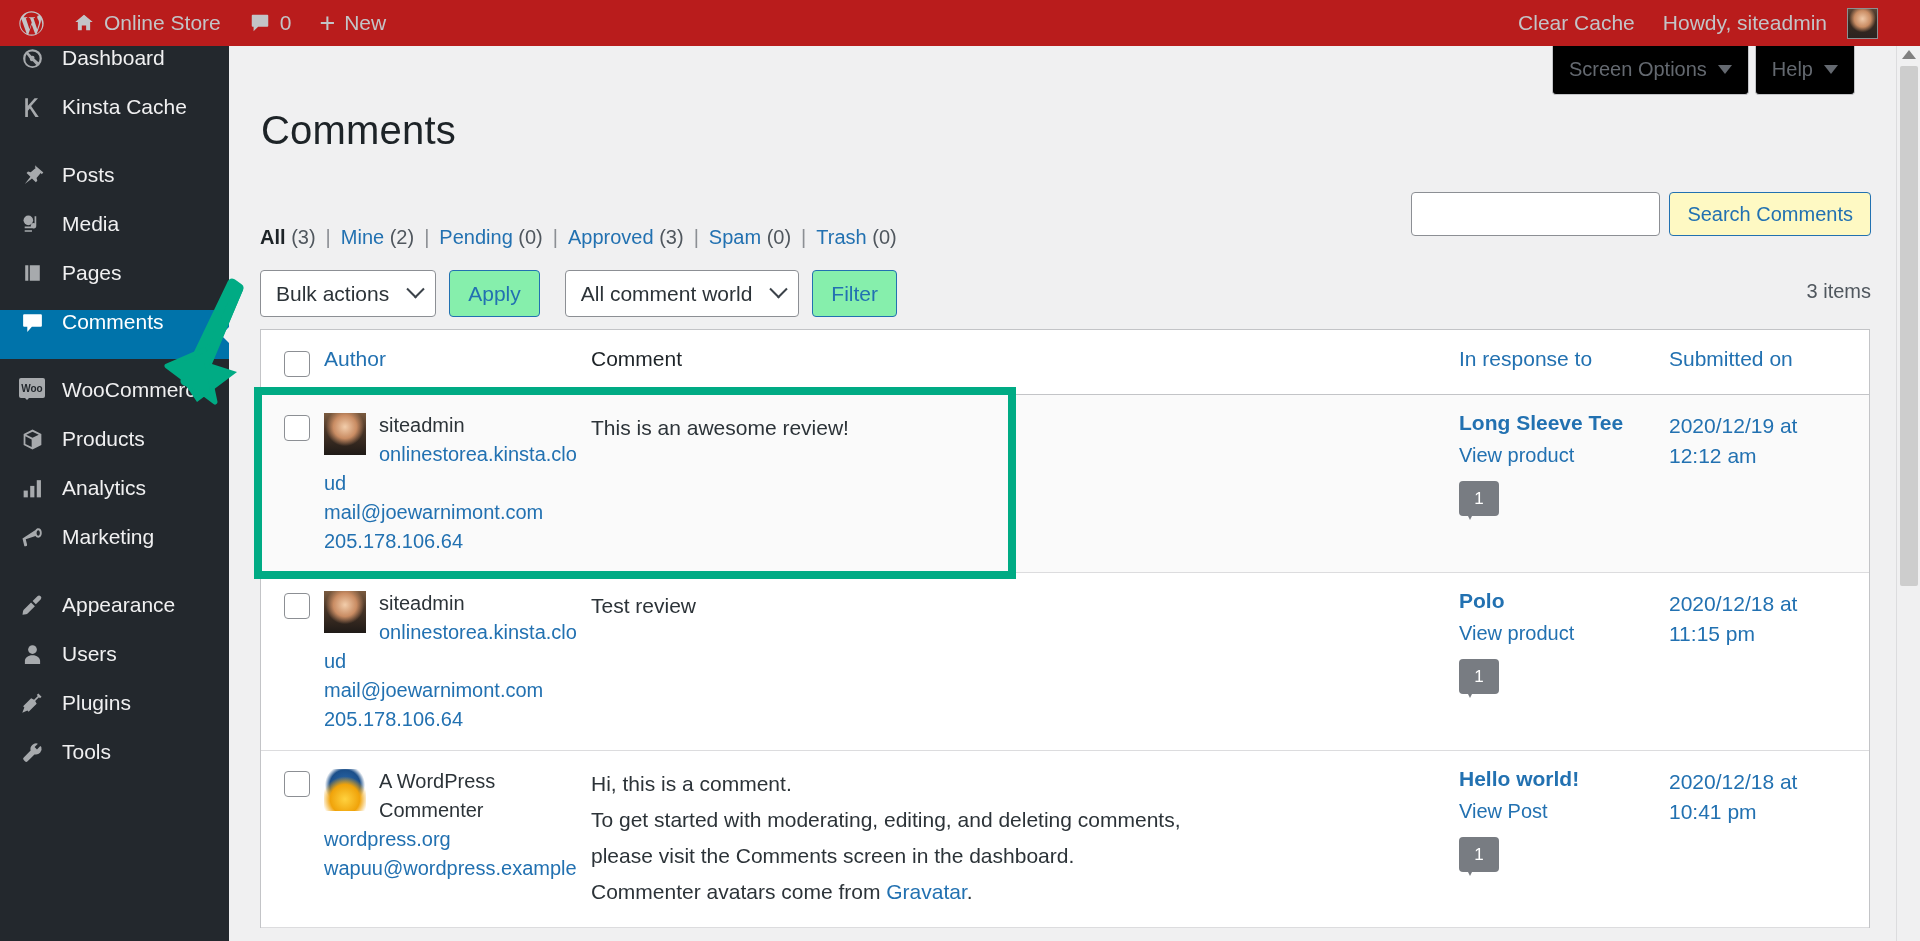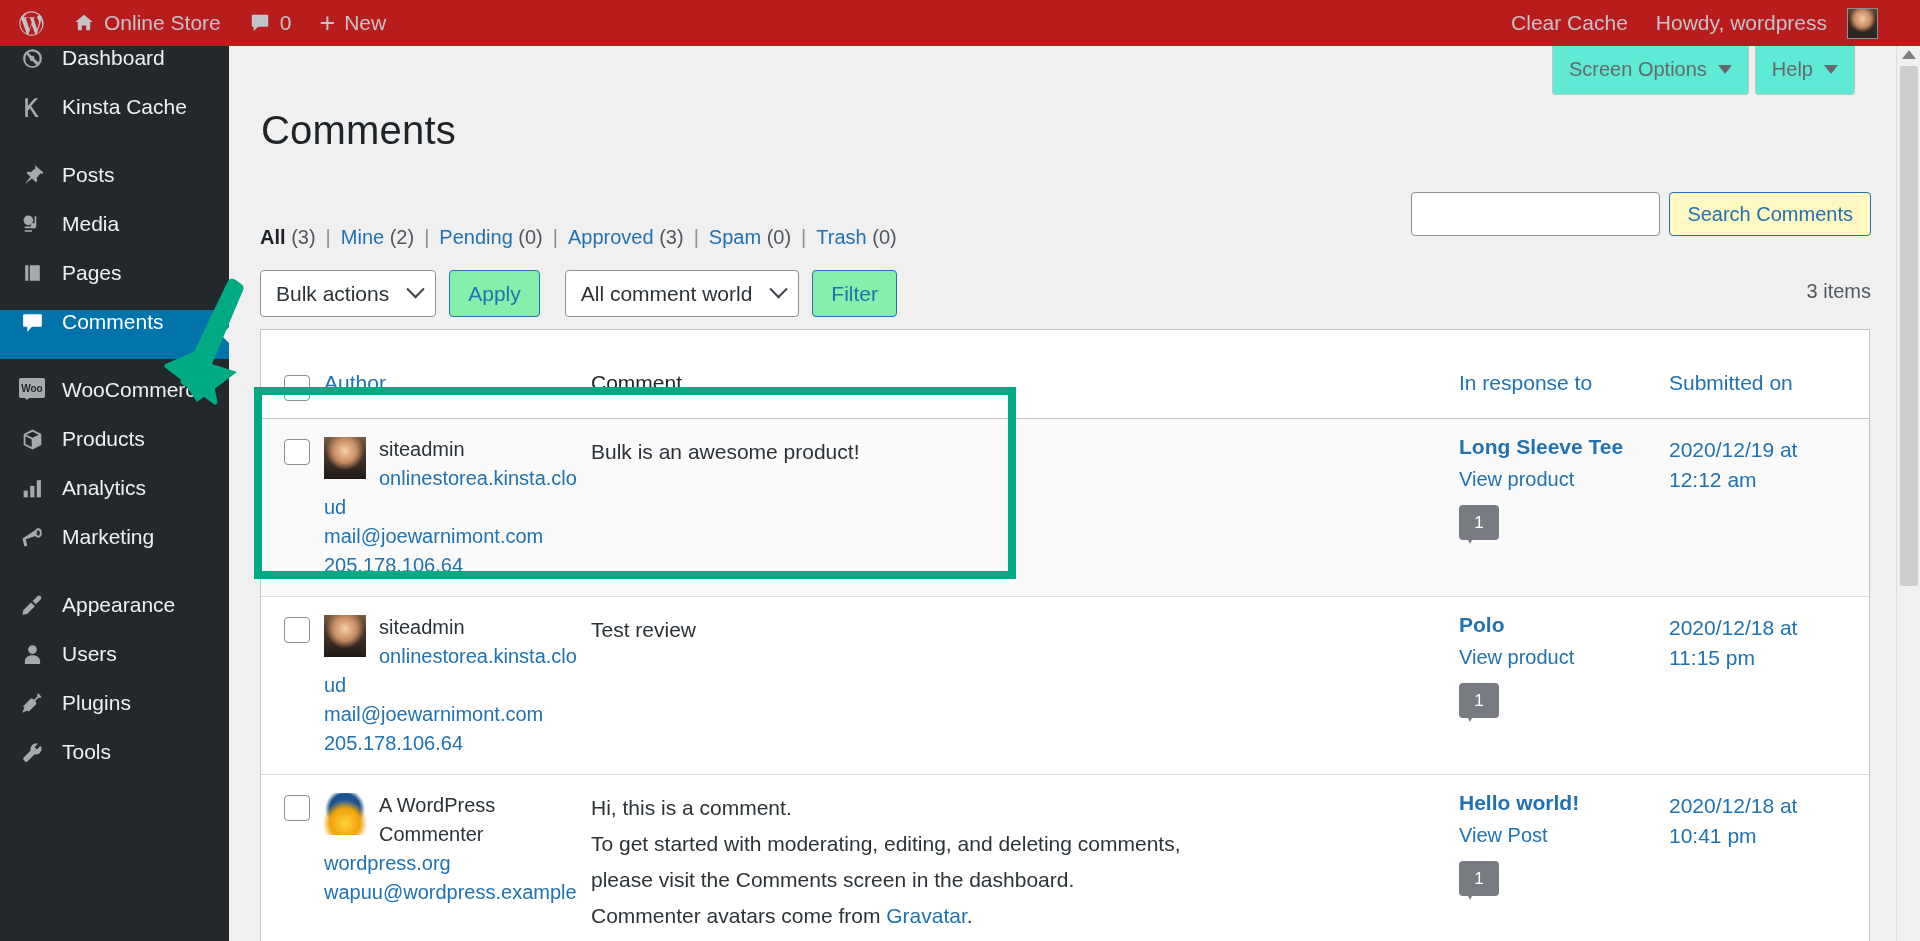--- a/index.html
+++ b/index.html
@@ -89,21 +89,21 @@
     position: absolute; top: 46px; left: 229px;
     width: 1679px; height: 895px;
     background: #f0f0f1;
     overflow: hidden;
   }
   #screen-meta-links {
     position: absolute; top: 0; right: 53px;
     display: flex; gap: 6px;
   }
   .meta-btn {
-    background: #5eead4; border: 1px solid #c3c4c7; border-top: none;
+    background: #000000; border: 1px solid #c3c4c7; border-top: none;
     border-radius: 0 0 4px 4px;
     padding: 12px 16px 13px;
     color: #646970; font-size: 20px;
     display: flex; align-items: center; gap: 11px;
     cursor: pointer;
   }
   .caret-down {
     width: 0; height: 0; border-left: 7px solid transparent;
     border-right: 7px solid transparent; border-top: 9px solid #646970;
   }
@@ -176,21 +176,21 @@
   
   #comments-table {
     position: absolute; top: 283px; left: 31px;
     width: 1610px;
     background: #fff;
     border: 1px solid #c3c4c7;
     border-bottom: none;
   }
   .ct-row { display: flex; border-bottom: 1px solid #dcdcde; }
   .ct-head { border-bottom: 1px solid #c3c4c7; }
-  .ct-head .col { padding-top: 17px; padding-bottom: 17px; margin-top: 24px; }
+  .ct-head .col { padding-top: 17px; padding-bottom: 17px; }
   .col { padding: 16px 0; }
   .col-cb { width: 63px; padding-left: 23px; flex: 0 0 63px; }
   .col-author { width: 267px; flex: 0 0 267px; padding-right: 12px; }
   .col-comment { flex: 1 1 auto; padding-right: 20px; }
   .col-response { width: 210px; flex: 0 0 210px; }
   .col-date { width: 200px; flex: 0 0 200px; }
   .th-label { font-size: 21px; color: #2271b1; cursor: pointer; }
   .th-label.plain { color: #1d2327; cursor: default; }
 
   .cb-box {
@@ -290,21 +290,21 @@
   </div>
   <div class="ab-item">
     <span class="ab-plus">+</span>
     <span>New</span>
   </div>
   <div class="ab-spacer"></div>
   <div class="ab-item">
     <span>Clear Cache</span>
   </div>
   <div class="ab-item" style="padding-right:42px;">
-    <span>Howdy, wordpress</span>
+    <span>Howdy, siteadmin</span>
     <span class="ab-avatar"></span>
   </div>
 </div>
 
 <div id="sidebar">
 
   <div class="menu-item">
     <span class="mi-icon">
       <svg viewBox="0 0 24 24">
           <path d="M12 3a9 9 0 100 18 9 9 0 000-18zm0 2.2a6.8 6.8 0 016.8 6.8 6.8 6.8 0 01-1.1 3.7l-4-3.6a1.9 1.9 0 00-2.5-2.6L8 6.3A6.7 6.7 0 0112 5.2zM6.3 7.8l3.2 4.4a1.9 1.9 0 002.6 2.2l3.6 3.9A6.8 6.8 0 015.2 12c0-1.6.4-3 1.1-4.2z"></path>
@@ -518,21 +518,21 @@
         <span class="th-label">Submitted on</span>
       </div>
     </div>
     <div id="table-body">
         <div class="ct-row row-1">
           <div class="col col-cb">
             <div class="cb-box"></div>
           </div>
           <div class="col col-author author-cell"><span class="author-avatar"></span><span class="author-name">siteadmin</span><span class="author-link">onlinestorea.kinsta.cloud</span><span class="author-link">mail@joewarnimont.com</span><span class="author-link">205.178.106.64</span></div>
           <div class="col col-comment comment-text">
-            <p>Bulk is an awesome product!</p>
+            <p>This is an awesome review!</p>
           </div>
           <div class="col col-response">
             <span class="resp-title">Long Sleeve Tee</span>
             <span class="resp-view">View product</span>
             <span class="resp-bubble">1</span>
           </div>
           <div class="col col-date date-cell">
             <div>2020/12/19 at</div>
             <div>12:12 am</div>
           </div>

